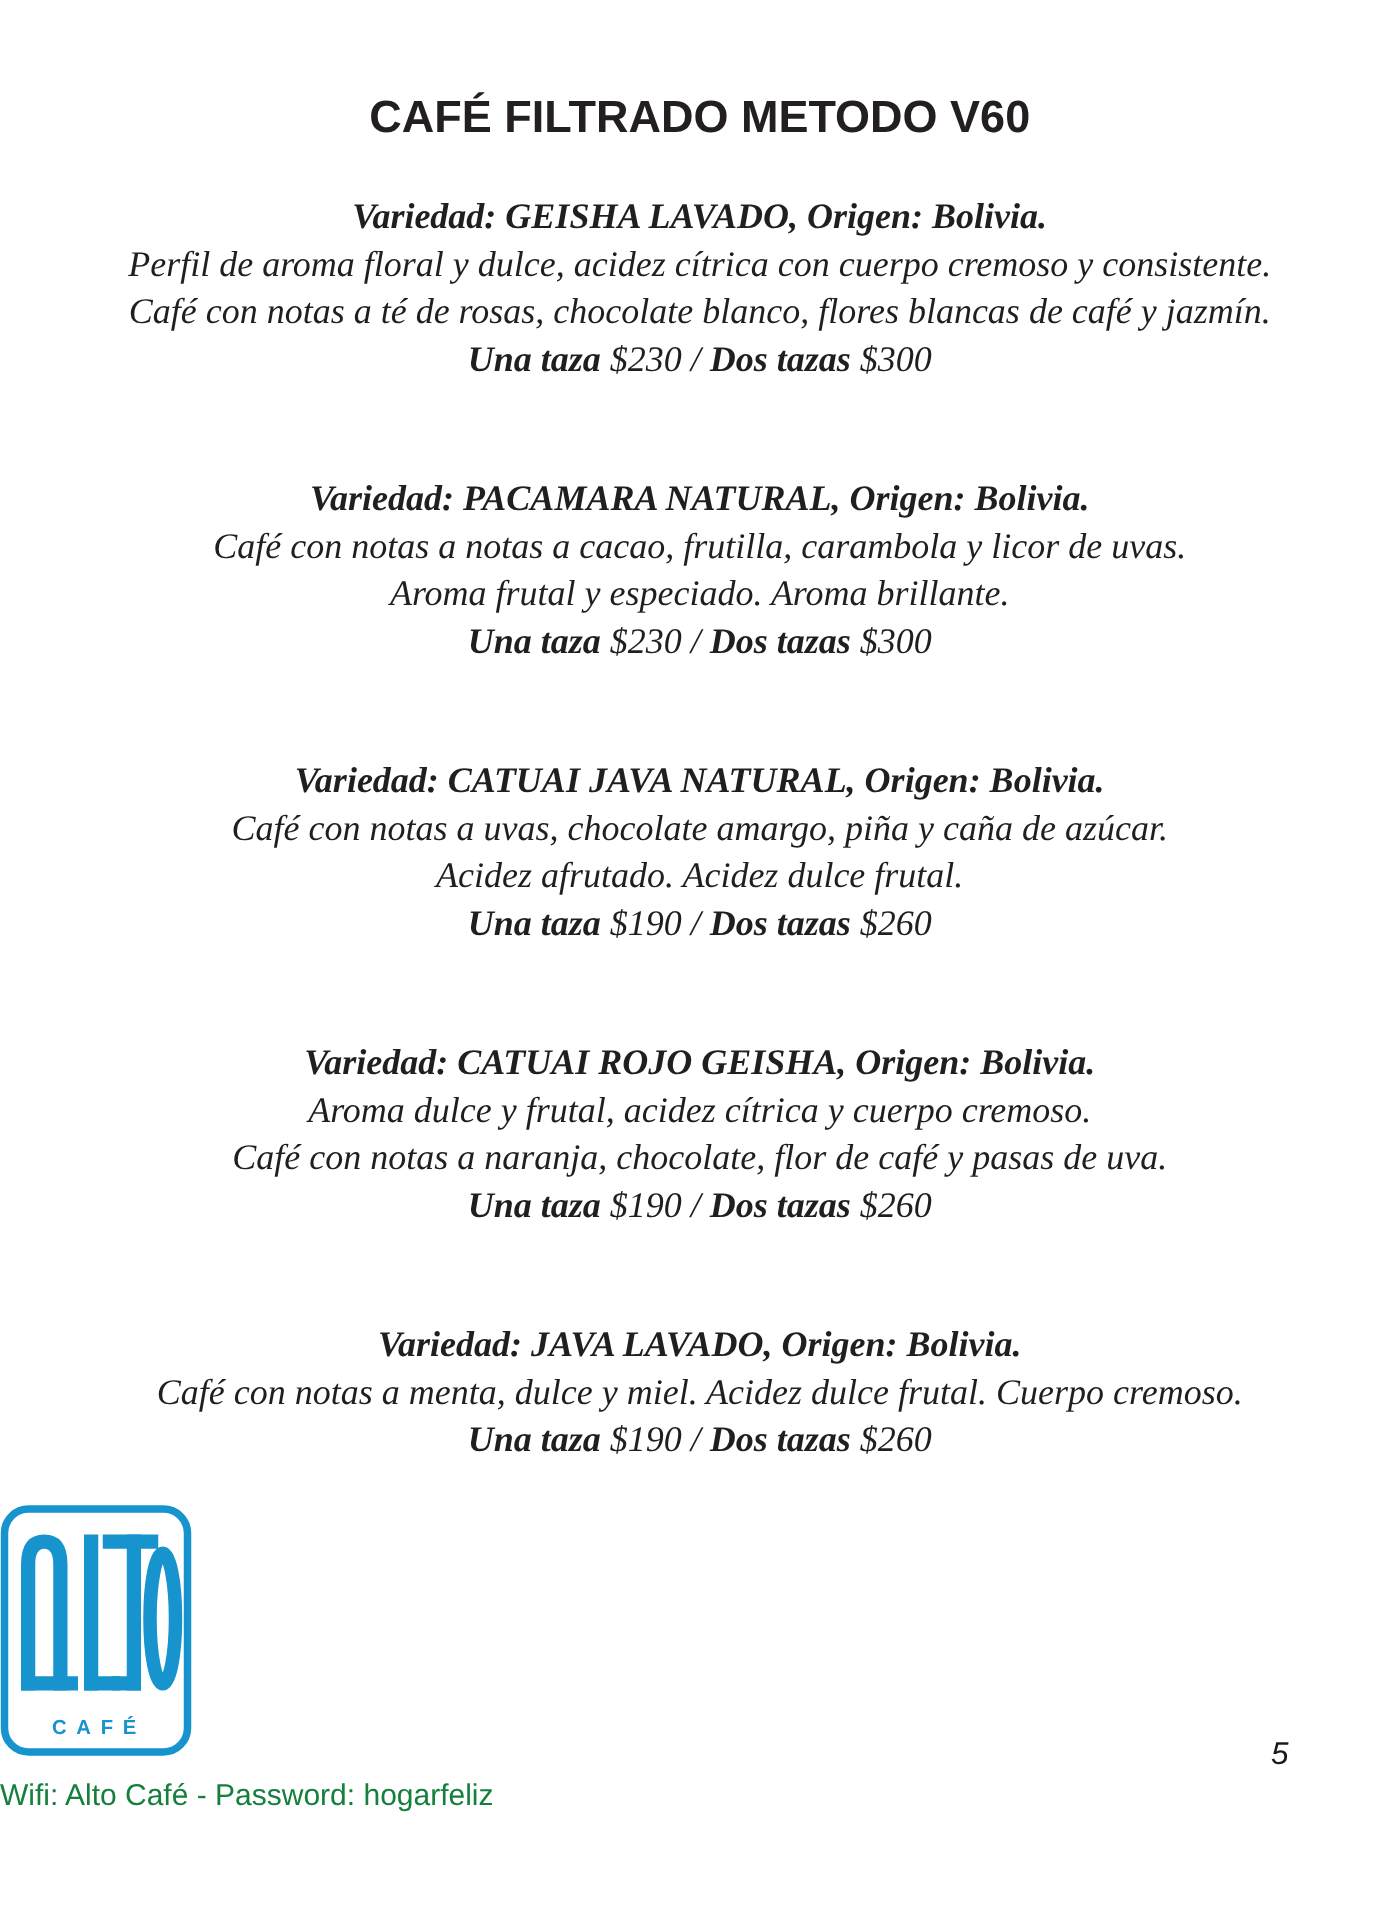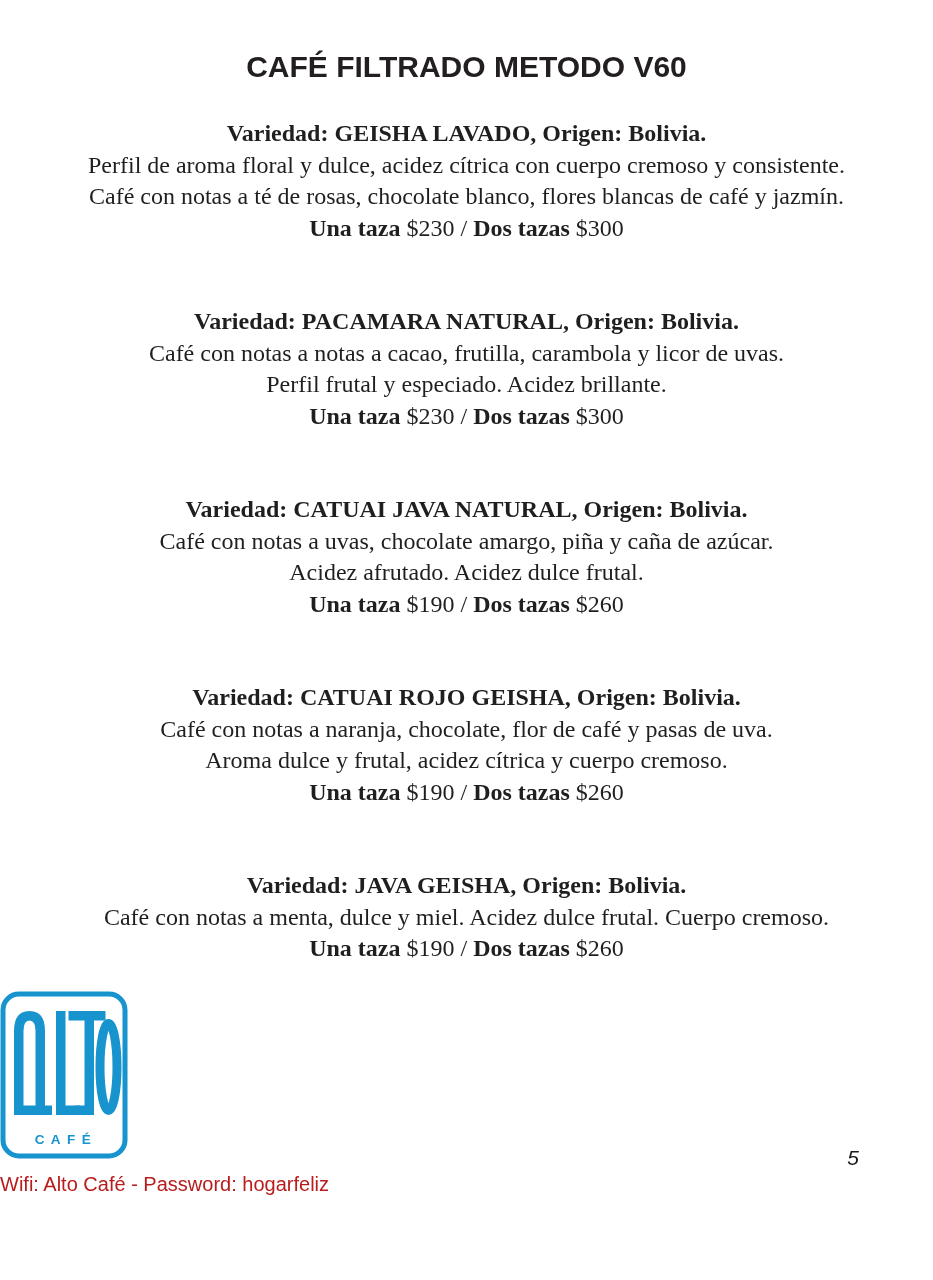--- a/index.html
+++ b/index.html
@@ -16,31 +16,32 @@
     font-family: "Liberation Serif", serif;
     color: var(--text-dark);
     overflow: hidden;
   }
   .page {
     width: 100%;
     height: 100%;
     position: relative;
   }
   .title {
-    margin: 0;
+    margin: 12px;
     padding-top: 50px;
     text-align: center;
     font-family: "Liberation Sans", sans-serif;
     font-weight: bold;
     font-size: 30px;
     line-height: 34px;
     color: #231f20;
   }
   .menu-item {
     text-align: center;
+    font-style: italic;
     font-size: 24px;
     line-height: 31.5px;
     margin-top: 62px;
   }
   .menu-item.first { margin-top: 34px; }
   .item-heading { font-weight: bold; }
   .price-line .bold { font-weight: bold; margin-top: 35px; }
   .footer {
     margin-top: 26px;
   }
@@ -49,21 +50,21 @@
     width: 128px;
     height: 168px;
     line-height: 0;
   }
   .logo-box svg { color: var(--brand-blue); }
   .wifi-line {
     margin-top: 9px;
     font-family: "Liberation Sans", sans-serif;
     font-size: 20px;
     line-height: 24px;
-    color: #b91c1c;
+    color: #15803d;
   }
   .page-number {
     position: absolute;
     top: 1146px;
     right: 74px;
     font-family: "Liberation Sans", sans-serif;
     font-style: italic;
     font-size: 21px;
     color: #1a1a1a;
   }
@@ -84,21 +85,21 @@
       <span>$230</span>
       <span>/</span>
       <span class="bold">Dos tazas</span>
       <span>$300</span>
     </div>
   </section>
 
   <section class="menu-item">
     <div class="item-heading">Variedad: PACAMARA NATURAL, Origen: Bolivia.</div>
     <div class="item-desc">Café con notas a notas a cacao, frutilla, carambola y licor de uvas.</div>
-    <div class="item-desc">Perfil frutal y especiado. Acidez brillante.</div>
+    <div class="item-desc">Aroma frutal y especiado. Aroma brillante.</div>
     <div class="price-line">
       <span class="bold">Una taza</span>
       <span>$230</span>
       <span>/</span>
       <span class="bold">Dos tazas</span>
       <span>$300</span>
     </div>
   </section>
 
   <section class="menu-item">
@@ -109,33 +110,33 @@
       <span class="bold">Una taza</span>
       <span>$190</span>
       <span>/</span>
       <span class="bold">Dos tazas</span>
       <span>$260</span>
     </div>
   </section>
 
   <section class="menu-item">
     <div class="item-heading">Variedad: CATUAI ROJO GEISHA, Origen: Bolivia.</div>
+    <div class="item-desc">Aroma dulce y frutal, acidez cítrica y cuerpo cremoso.</div>
     <div class="item-desc">Café con notas a naranja, chocolate, flor de café y pasas de uva.</div>
-    <div class="item-desc">Aroma dulce y frutal, acidez cítrica y cuerpo cremoso.</div>
     <div class="price-line">
       <span class="bold">Una taza</span>
       <span>$190</span>
       <span>/</span>
       <span class="bold">Dos tazas</span>
       <span>$260</span>
     </div>
   </section>
 
   <section class="menu-item">
-    <div class="item-heading">Variedad: JAVA GEISHA, Origen: Bolivia.</div>
+    <div class="item-heading">Variedad: JAVA LAVADO, Origen: Bolivia.</div>
     <div class="item-desc">Café con notas a menta, dulce y miel. Acidez dulce frutal. Cuerpo cremoso.</div>
     <div class="price-line">
       <span class="bold">Una taza</span>
       <span>$190</span>
       <span>/</span>
       <span class="bold">Dos tazas</span>
       <span>$260</span>
     </div>
   </section>
 

